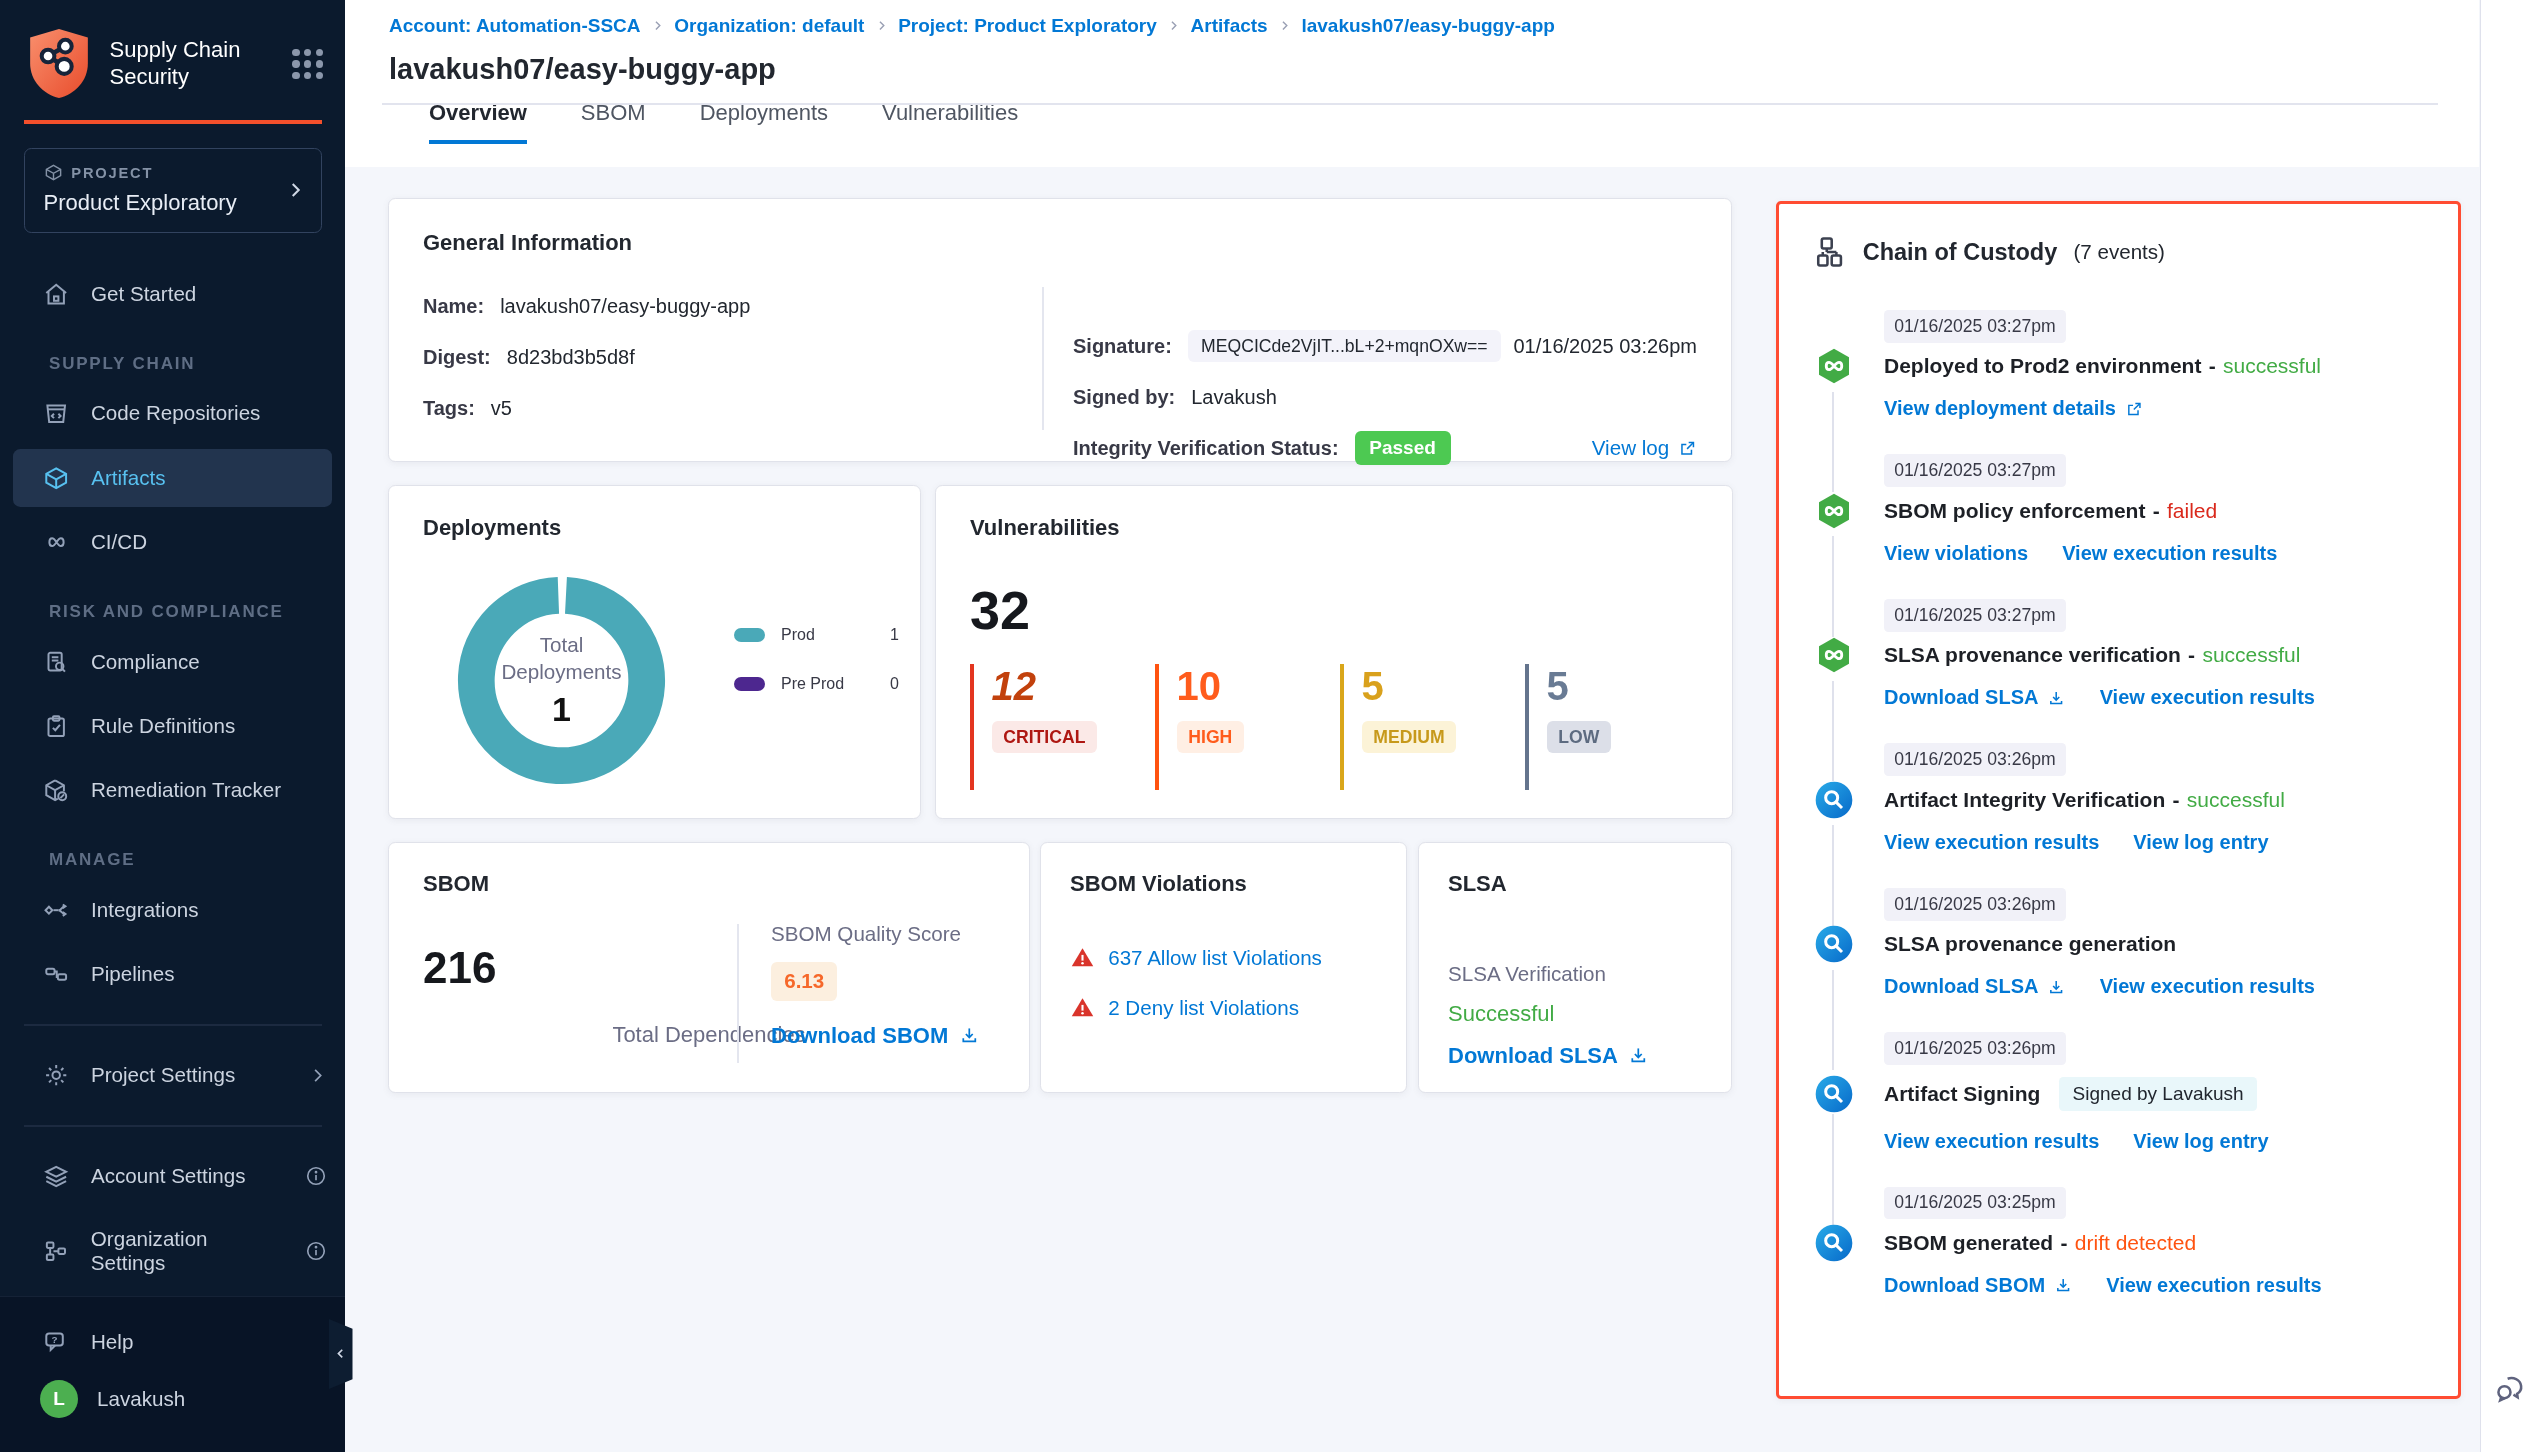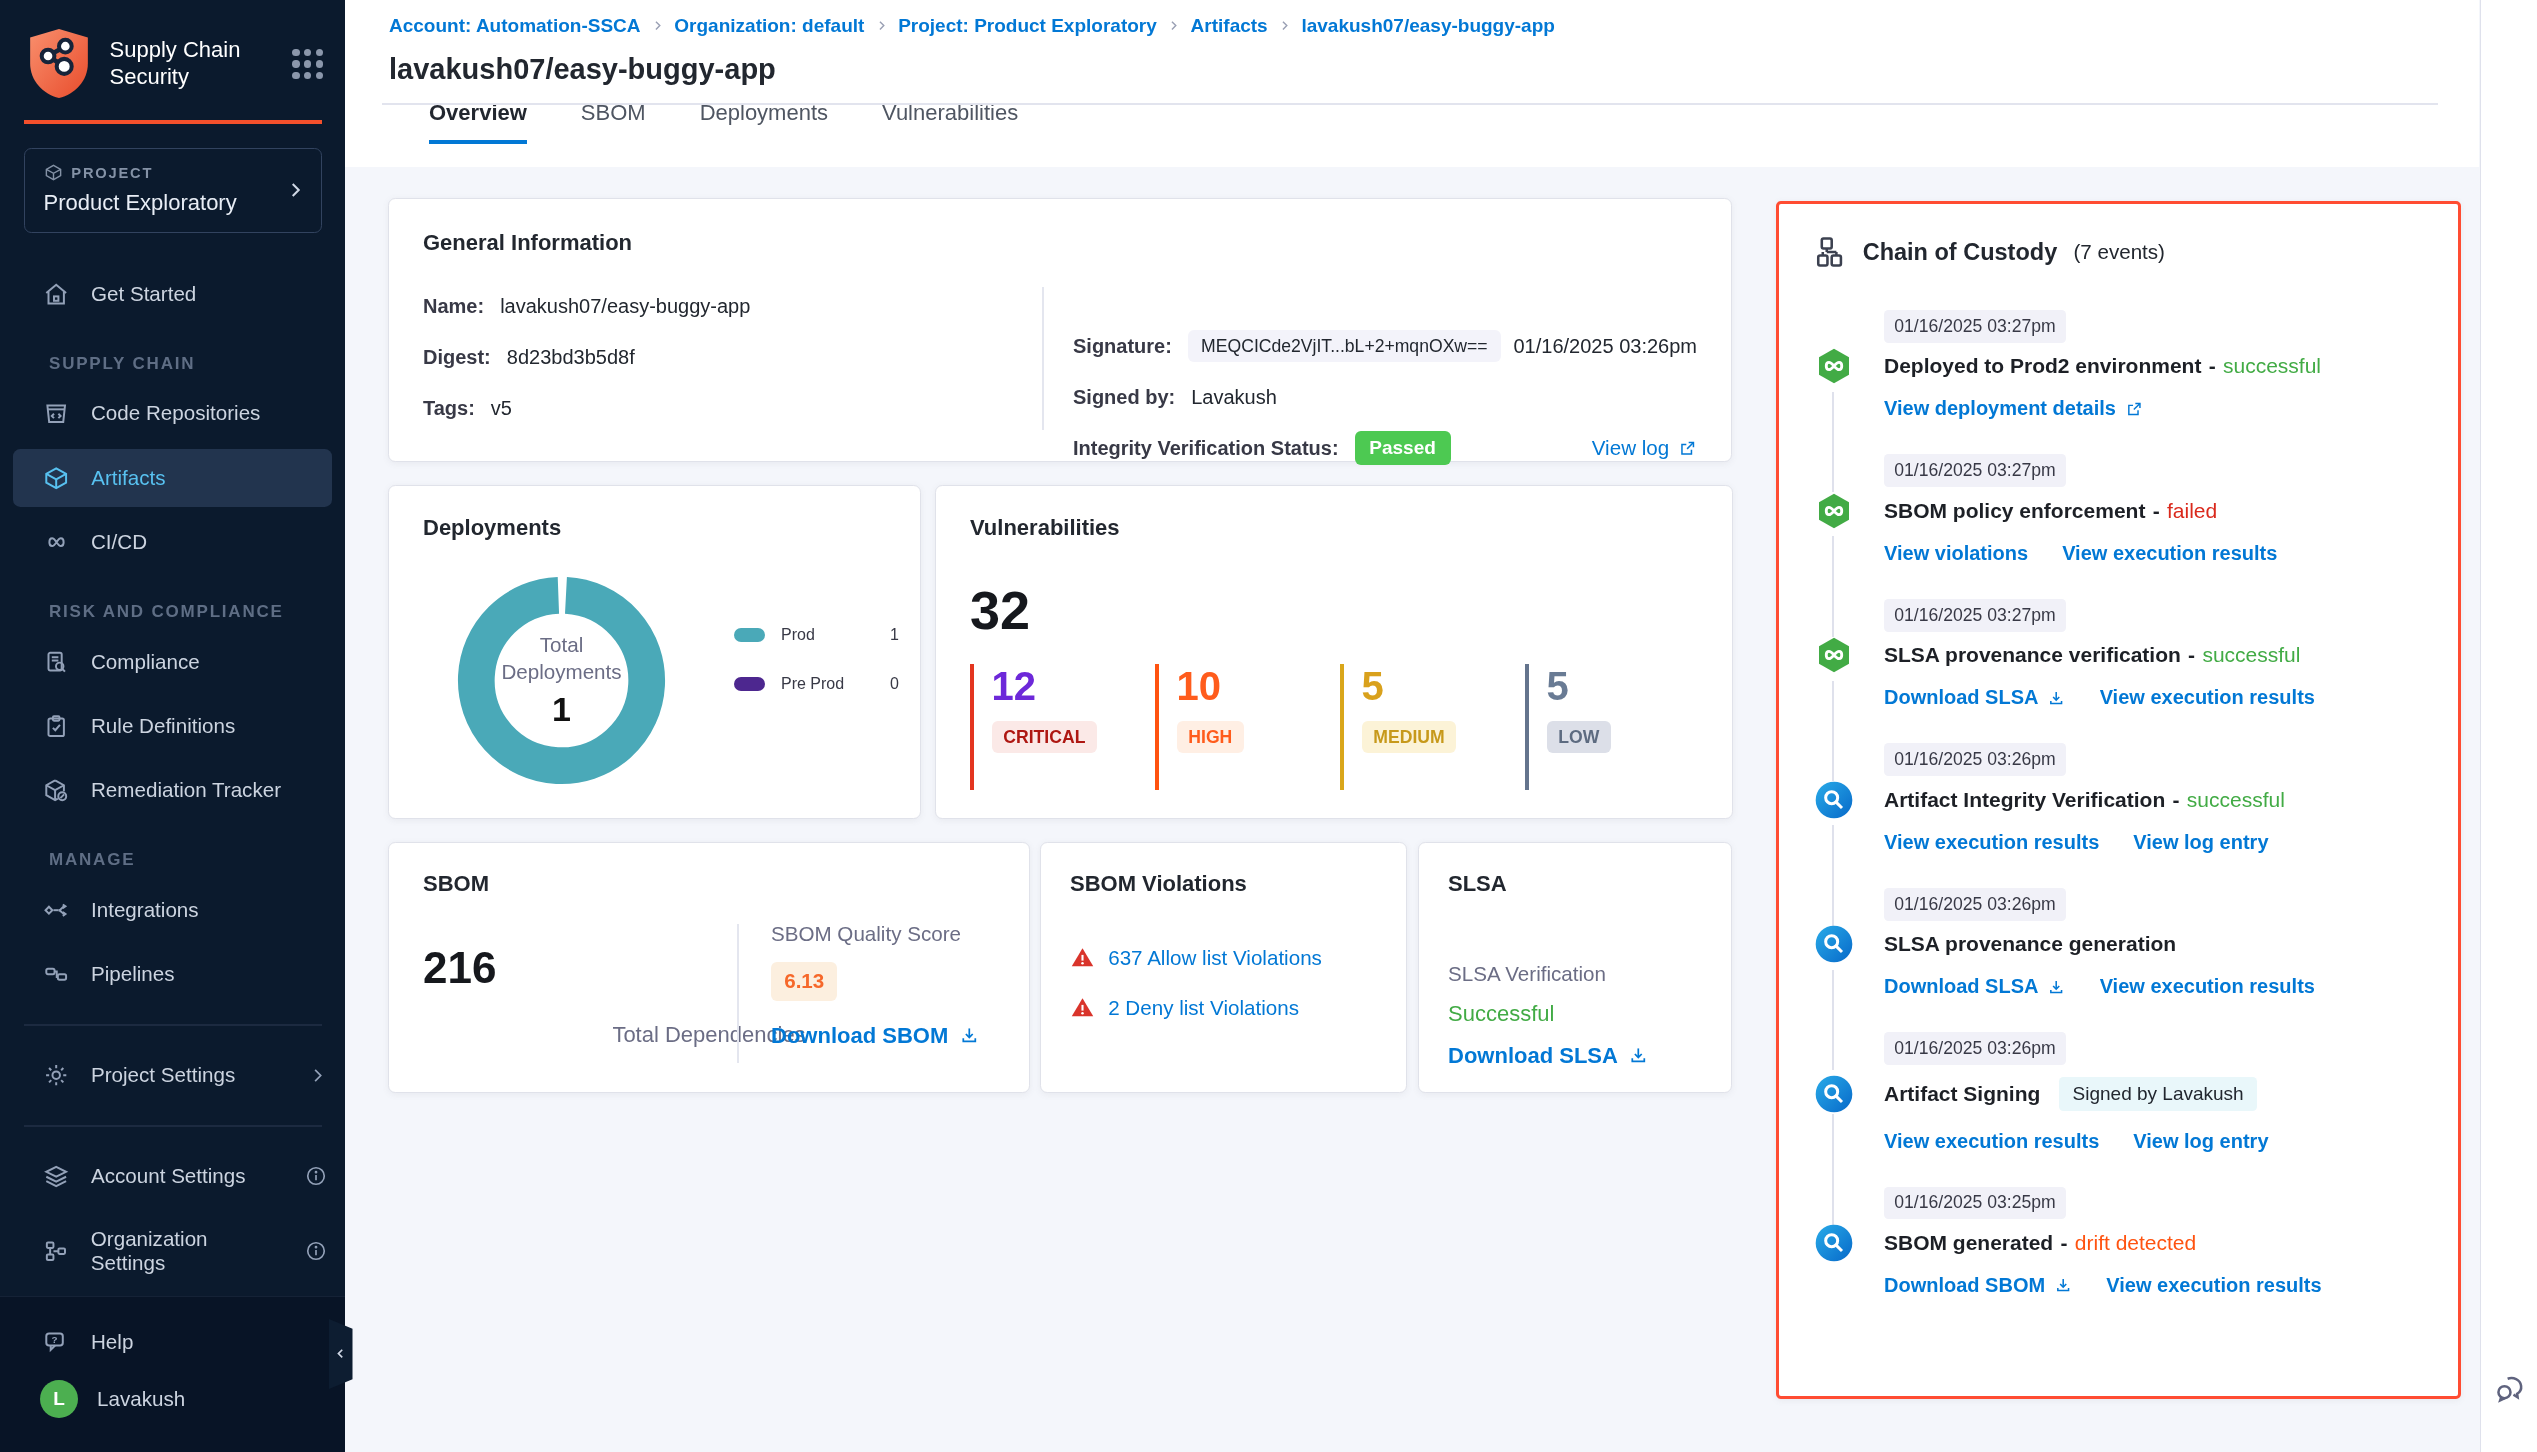--- a/index.html
+++ b/index.html
@@ -459,21 +459,21 @@
         <span class="legend-val">0</span>
       </div>
     </div>
   </div>
 
   <div class="card vuln">
     <div class="card-title">Vulnerabilities</div>
     <div class="vuln-total">32</div>
     <div class="sev-row">
       <div class="sev" style="border-color:#E3351F;">
-        <div class="sev-num" style="color:#6d28d9;">12</div>
+        <div class="sev-num" style="color:#c2410c;font-style:italic;">12</div>
         <span class="sev-badge" style="background:#FBE9E7;color:#AE1712;">CRITICAL</span>
       </div>
       <div class="sev" style="border-color:#FF5310;">
         <div class="sev-num" style="color:#FF5C1C;">10</div>
         <span class="sev-badge" style="background:#FFEFE4;color:#FF5C1C;">HIGH</span>
       </div>
       <div class="sev" style="border-color:#D9A61A;">
         <div class="sev-num" style="color:#D9A11C;">5</div>
         <span class="sev-badge" style="background:#FCF3D7;color:#C7991B;">MEDIUM</span>
       </div>

